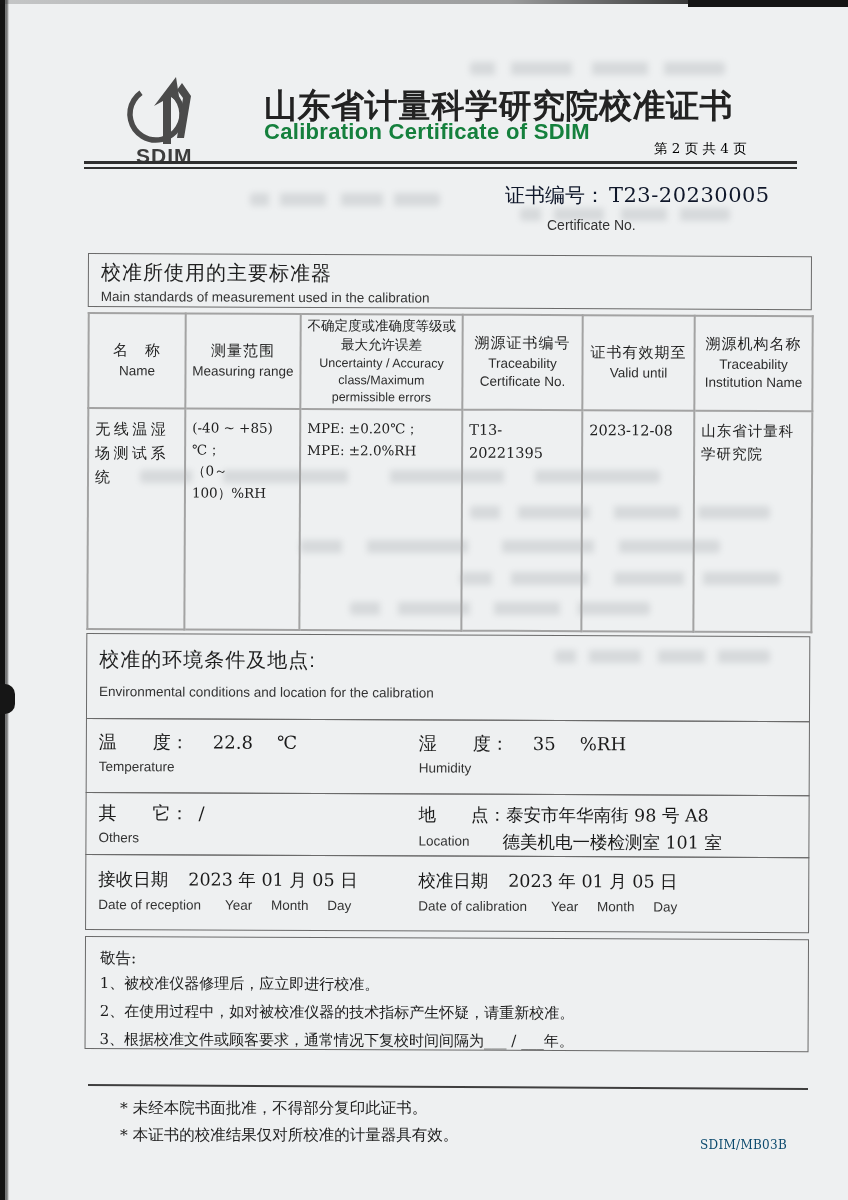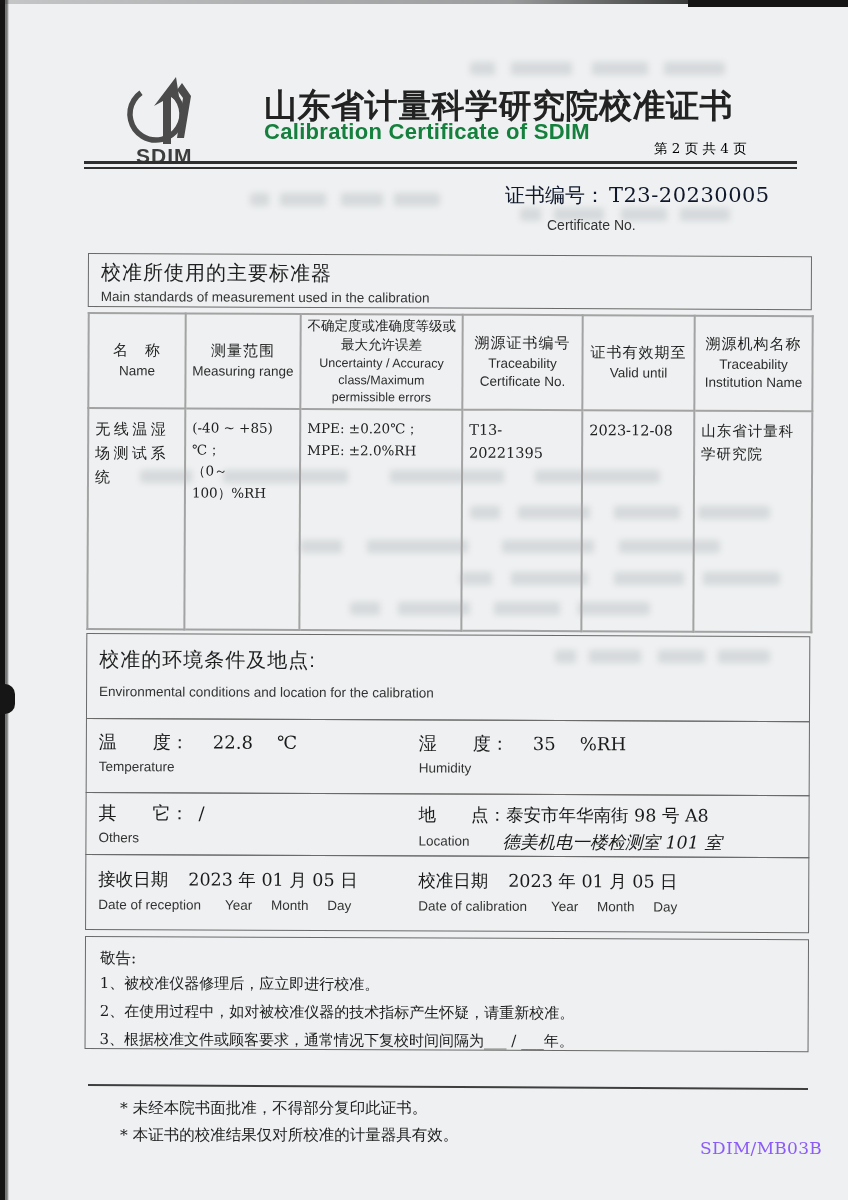--- a/index.html
+++ b/index.html
@@ -61,33 +61,33 @@
   .row-dates{height:76px;padding-top:12px;}
   .half{width:332px;box-sizing:border-box;padding-left:12px;}
   .half.right{flex:1;padding-left:0;}
   .zh-line{font-size:18px;color:#1a1a1a;}
   .zh-line .val{margin-left:24px;}
   .zh-line .unit{margin-left:24px;}
   .en-line{font-size:13.5px;margin-top:5px;color:#333;}
   .loc-zh1{font-size:17.5px;color:#1a1a1a;}
   .loc-row{display:flex;margin-top:3px;}
   .loc-en{width:84px;font-size:13.5px;padding-top:4px;color:#333;}
-  .loc-zh2{font-size:17.5px;color:#1a1a1a;font-style:italic;}
+  .loc-zh2{font-size:17.5px;color:#1a1a1a;}
   .date-zh{font-size:17.5px;color:#1a1a1a;}
   .date-zh .date-val{margin-left:20px;}
   .date-en{font-size:13.5px;margin-top:6px;color:#333;}
   .date-en .units{margin-left:24px;word-spacing:15px;}
 
   .notice{margin-top:6px;height:113px;padding:11px 14px 0;}
   .notice-title{font-size:15.5px;color:#1d1d1d;}
   .notice-item{font-size:15px;color:#1d1d1d;line-height:28px;}
 
   .footer-rule{position:absolute;left:88px;top:1086px;width:720px;height:2px;background:#3f3f3f;transform:rotate(.3deg);}
   .footnotes{position:absolute;left:120px;top:1095px;font-size:15.5px;color:#222;line-height:27px;}
-  .form-code{position:absolute;left:700px;top:1138px;font-size:17px;color:#8b5cf6;letter-spacing:.3px;}
+  .form-code{position:absolute;left:700px;top:1138px;font-size:12px;color:#0c4a6e;letter-spacing:.3px;}
 </style>
 </head>
 <body>
 
 <div class="page">
 
   <div class="edge-left"></div>
   <div class="edge-left-bump"></div>
   <div class="edge-top"></div>
   <div class="edge-top-right"></div>

